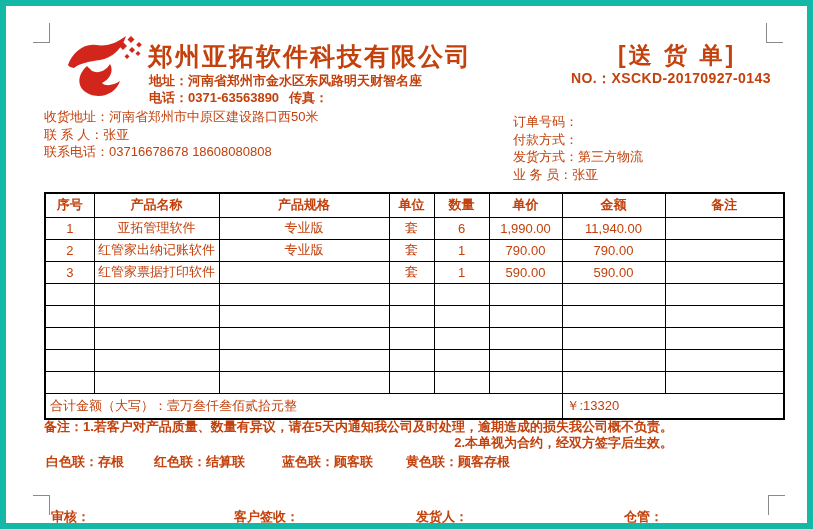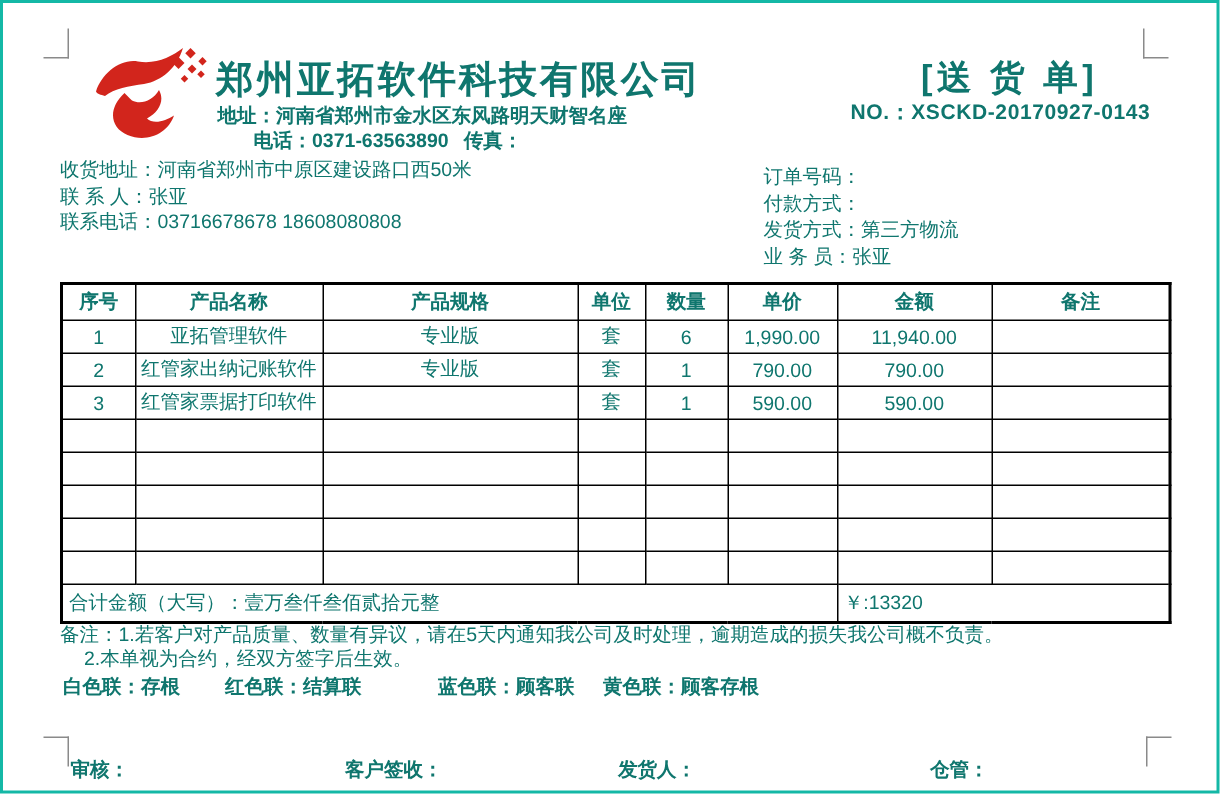--- a/index.html
+++ b/index.html
@@ -1,40 +1,40 @@
 <!DOCTYPE html>
 <html><head>
 <meta charset="utf-8">
 <style>
   * { box-sizing: border-box; margin: 0; padding: 0; }
   body { margin: 0; background: #fff; }
   .page {
     position: relative;
     width: 813px; height: 529px;
     background: #ffffff;
-    border: 2px solid #14b8a6;
+    border: 6px solid #14b8a6;
     font-family: "Liberation Sans", sans-serif;
-    color: #0f766e;
+    color: #c2410c;
     overflow: hidden;
   }
   
   .cmark { position: absolute; width: 17px; height: 20px; }
   .cmark.tl { left: 27px;  top: 17px;  border-right: 1px solid #8a8a8a; border-bottom: 1px solid #8a8a8a; }
   .cmark.tr { left: 760px; top: 17px;  border-left: 1px solid #8a8a8a;  border-bottom: 1px solid #8a8a8a; }
   .cmark.bl { left: 27px;  top: 489px; border-right: 1px solid #8a8a8a; border-top: 1px solid #8a8a8a; }
   .cmark.br { left: 762px; top: 489px; border-left: 1px solid #8a8a8a;  border-top: 1px solid #8a8a8a; }
 
   .logo { position: absolute; left: 54px; top: 27px; }
 
   .company-name {
     position: absolute; left: 142px; top: 34px;
     font-size: 25px; font-weight: bold; letter-spacing: 2px; white-space: nowrap;
   }
   .company-line1 { position: absolute; left: 143px; top: 66px; font-size: 13px; font-weight: bold; white-space: nowrap; }
-  .company-line2 { position: absolute; left: 143px; top: 83px; font-size: 13px; font-weight: bold; white-space: nowrap; margin-left: 24px; }
+  .company-line2 { position: absolute; left: 143px; top: 83px; font-size: 13px; font-weight: bold; white-space: nowrap; }
   .company-line2 .fax { margin-left: 10px; }
 
   .doc-title {
     position: absolute; left: 612px; top: 34px;
     font-size: 23px; font-weight: bold; letter-spacing: 3px; white-space: nowrap;
   }
   .doc-no {
     position: absolute; left: 565px; top: 64px;
     font-size: 14px; font-weight: bold; letter-spacing: .4px; white-space: nowrap;
   }
@@ -54,27 +54,27 @@
     font-size: 13px; text-align: center;
     padding: 0; overflow: hidden; white-space: nowrap;
   }
   table.items thead th { height: 24px; font-weight: bold; }
   table.items tbody td { height: 22px; font-weight: normal; }
   table.items tfoot td { height: 26px; text-align: left; padding-left: 4px; font-weight: normal; }
   col.c0 { width: 49px; }  col.c1 { width: 125px; } col.c2 { width: 170px; }
   col.c3 { width: 45px; }  col.c4 { width: 55px; }  col.c5 { width: 73px; }
   col.c6 { width: 103px; } col.c7 { width: 119px; }
 
-  .notes { position: absolute; left: 38px; top: 413px; font-size: 13px; font-weight: normal; line-height: 16px; white-space: nowrap; }
+  .notes { position: absolute; left: 38px; top: 413px; font-size: 13px; font-weight: bold; line-height: 16px; white-space: nowrap; text-align: right; }
   .notes .note2 { margin-left: 16px; }
 
   .copies-line { position: absolute; top: 447px; left: 0; width: 100%; height: 16px; font-size: 13px; font-weight: bold; }
   .copies-line .copy-item { position: absolute; white-space: nowrap; }
   .copy-item.p0 { left: 40px; }  .copy-item.p1 { left: 148px; }
-  .copy-item.p2 { left: 290px; } .copy-item.p3 { left: 400px; }
+  .copy-item.p2 { left: 276px; } .copy-item.p3 { left: 400px; }
 
   .sign-line { position: absolute; top: 469px; left: 0; width: 100%; height: 16px; font-size: 13px; font-weight: bold; margin-top: 33px; }
   .sign-line .sign-item { position: absolute; white-space: nowrap; }
   .sign-item.s0 { left: 45px; }  .sign-item.s1 { left: 228px; }
   .sign-item.s2 { left: 410px; } .sign-item.s3 { left: 618px; }
 </style>
 </head>
 <body>
 
 <div class="page">

